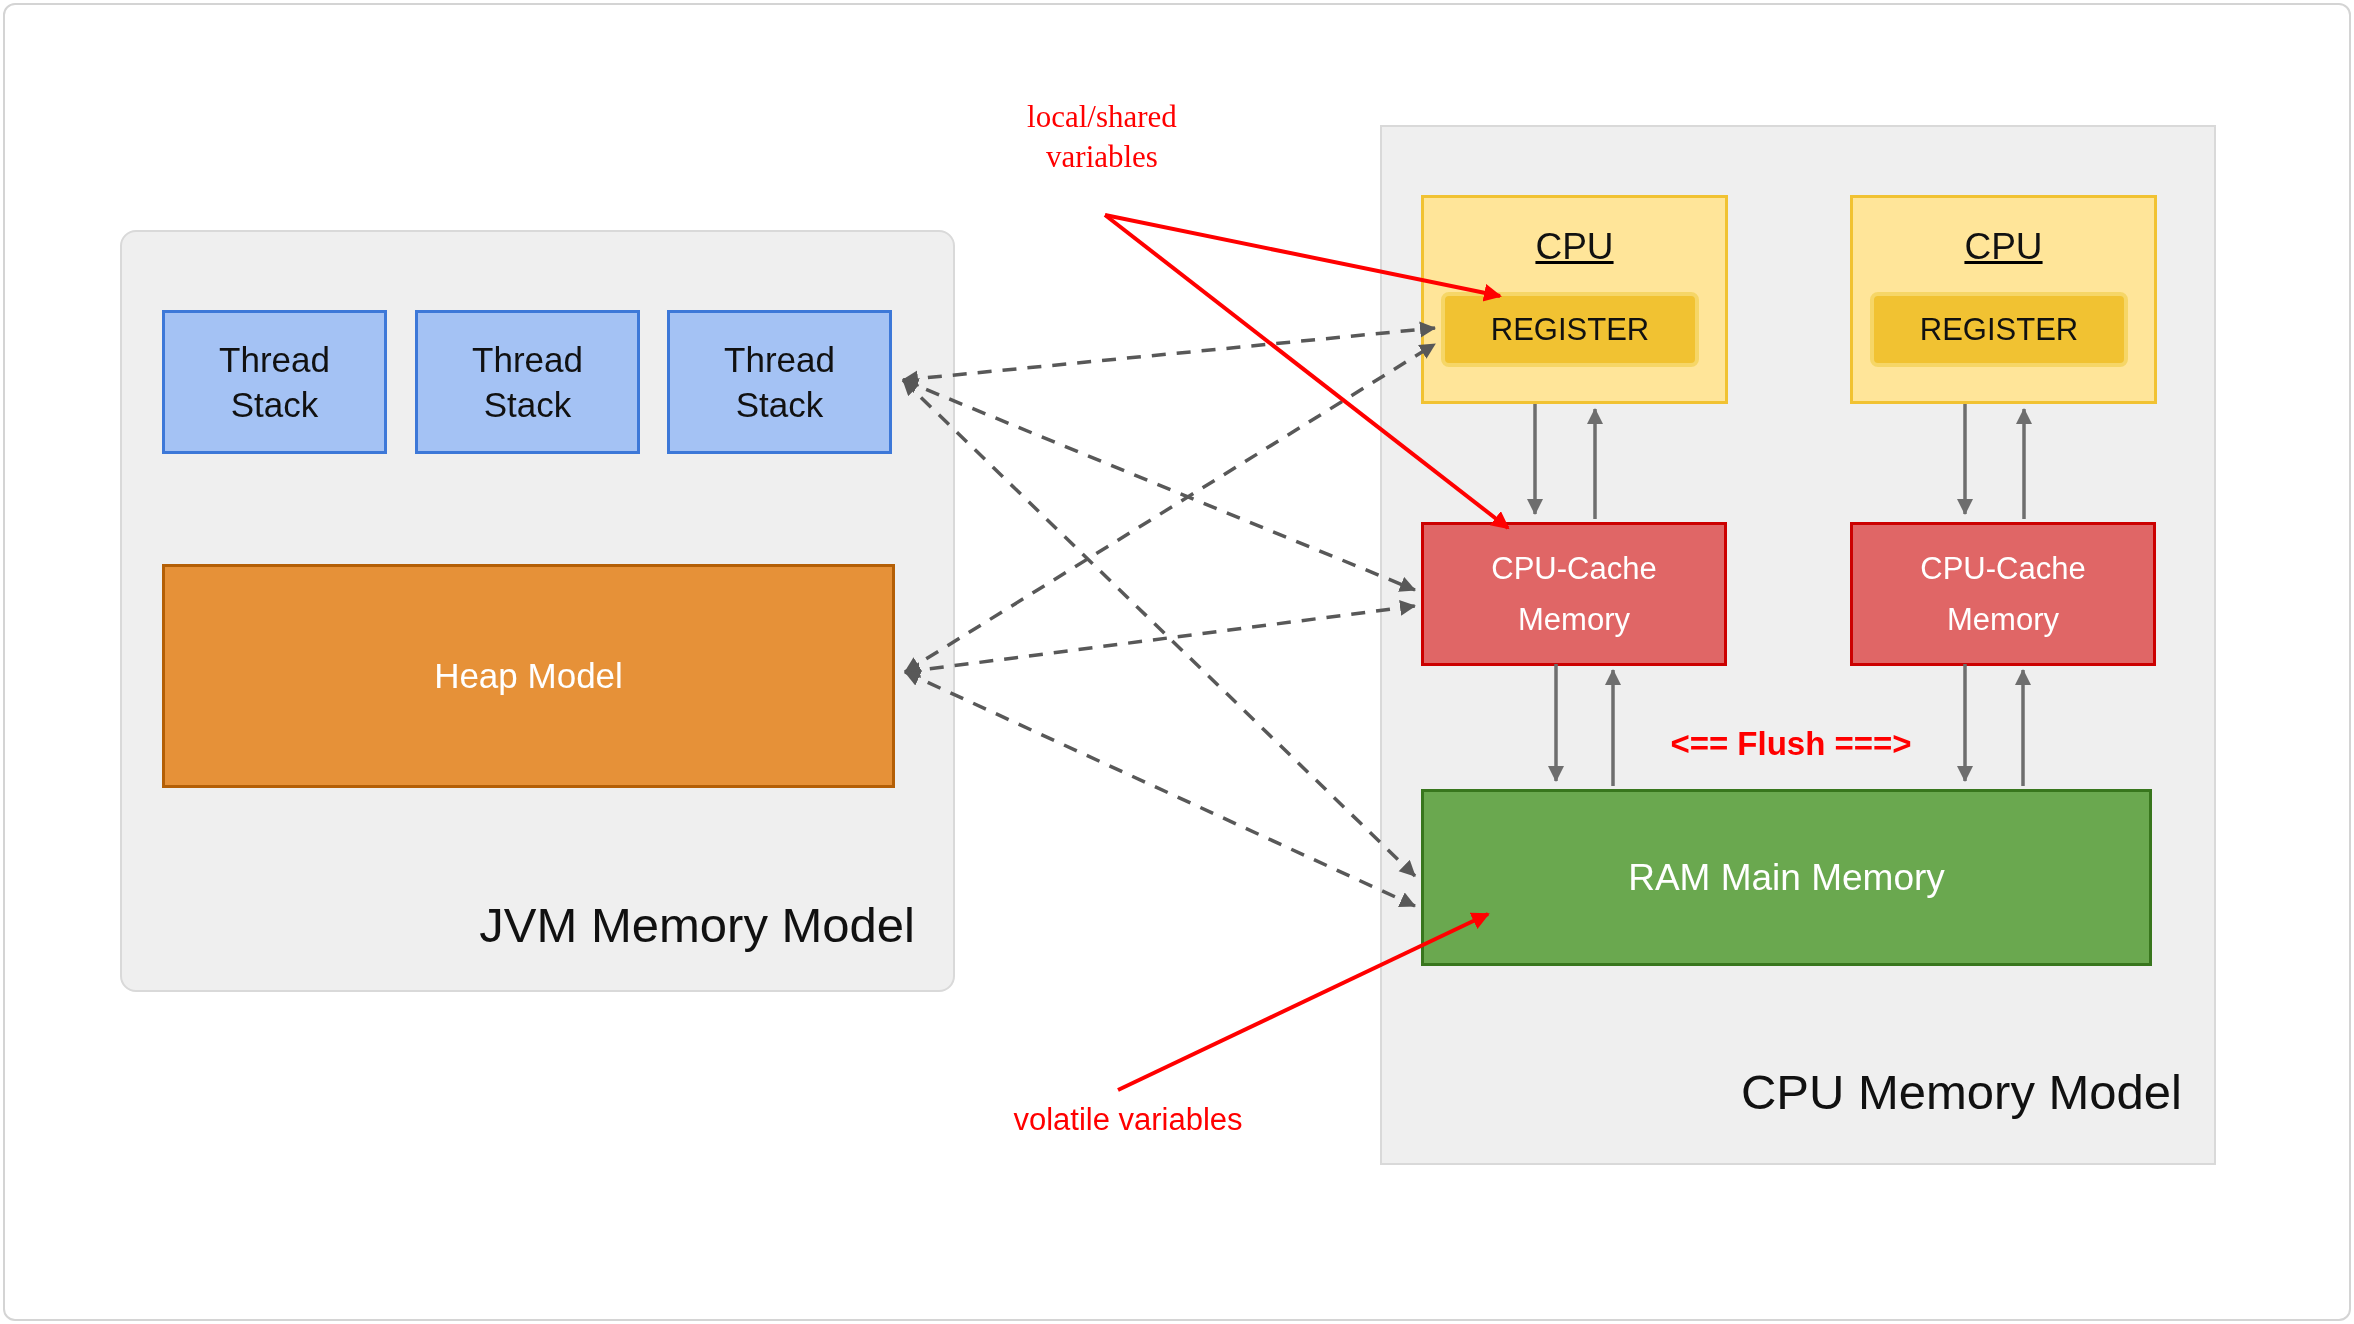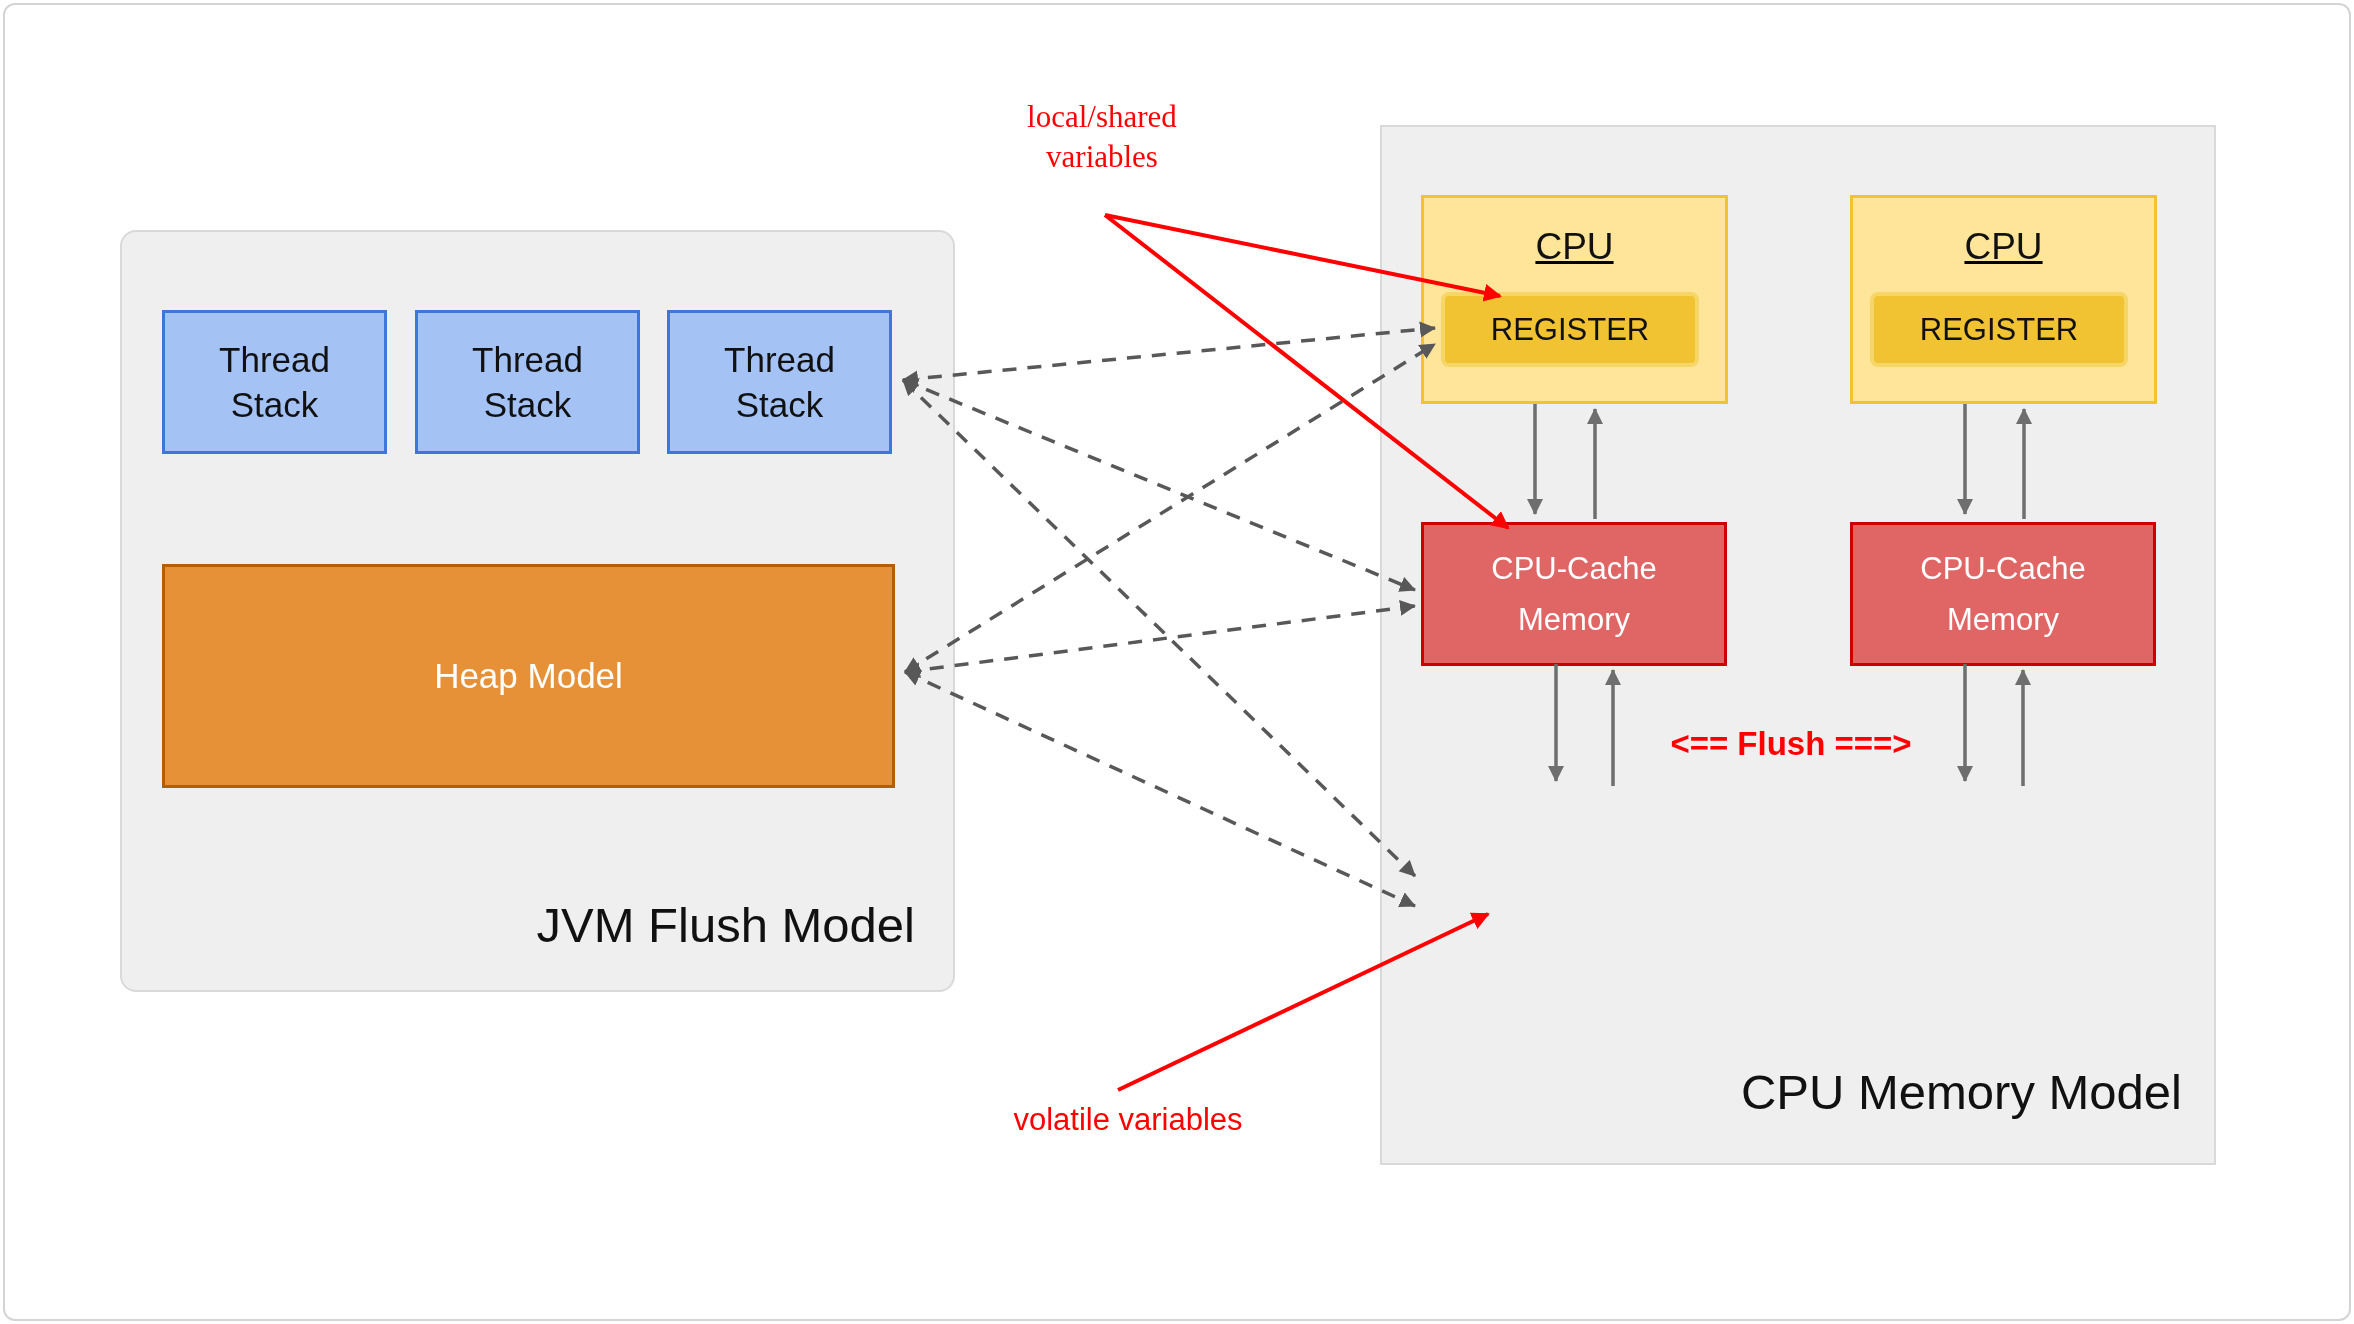--- a/index.html
+++ b/index.html
@@ -57,21 +57,21 @@
     </div>
     <div class="node thread-stack ts2">
       <span>Thread Stack</span>
     </div>
     <div class="node thread-stack ts3">
       <span>Thread Stack</span>
     </div>
     <div class="node heap">
       <span>Heap Model</span>
     </div>
-    <div class="panel-title jvm-title">JVM Flush Model</div>
+    <div class="panel-title jvm-title">JVM Memory Model</div>
   </div>
 
   <div class="panel cpu-panel">
     <div class="cpu-box cpu1">
       <span class="cpu-label">CPU</span>
       <div class="register">
         <span>REGISTER</span>
       </div>
     </div>
     <div class="cpu-box cpu2">
@@ -80,20 +80,23 @@
         <span>REGISTER</span>
       </div>
     </div>
     <div class="node cache cache1">
       <span>CPU-Cache Memory</span>
     </div>
     <div class="node cache cache2">
       <span>CPU-Cache Memory</span>
     </div>
     <div class="flush-label">&lt;== Flush ===&gt;</div>
+    <div class="node ram">
+      <span>RAM Main Memory</span>
+    </div>
     <div class="panel-title cpu-title">CPU Memory Model</div>
   </div>
 
   <div class="annotation anno-local">local/shared variables</div>
   <div class="annotation anno-volatile">volatile variables</div>
 
   <svg class="connector-layer" viewBox="0 0 2354 1324" xmlns="http://www.w3.org/2000/svg">
     <defs>
       <marker id="arrow-gray" markerWidth="20" markerHeight="18" refX="15" refY="8" orient="auto" markerUnits="userSpaceOnUse">
         <path class="mk-gray" d="M0,0 L16,8 L0,16 Z"></path>

